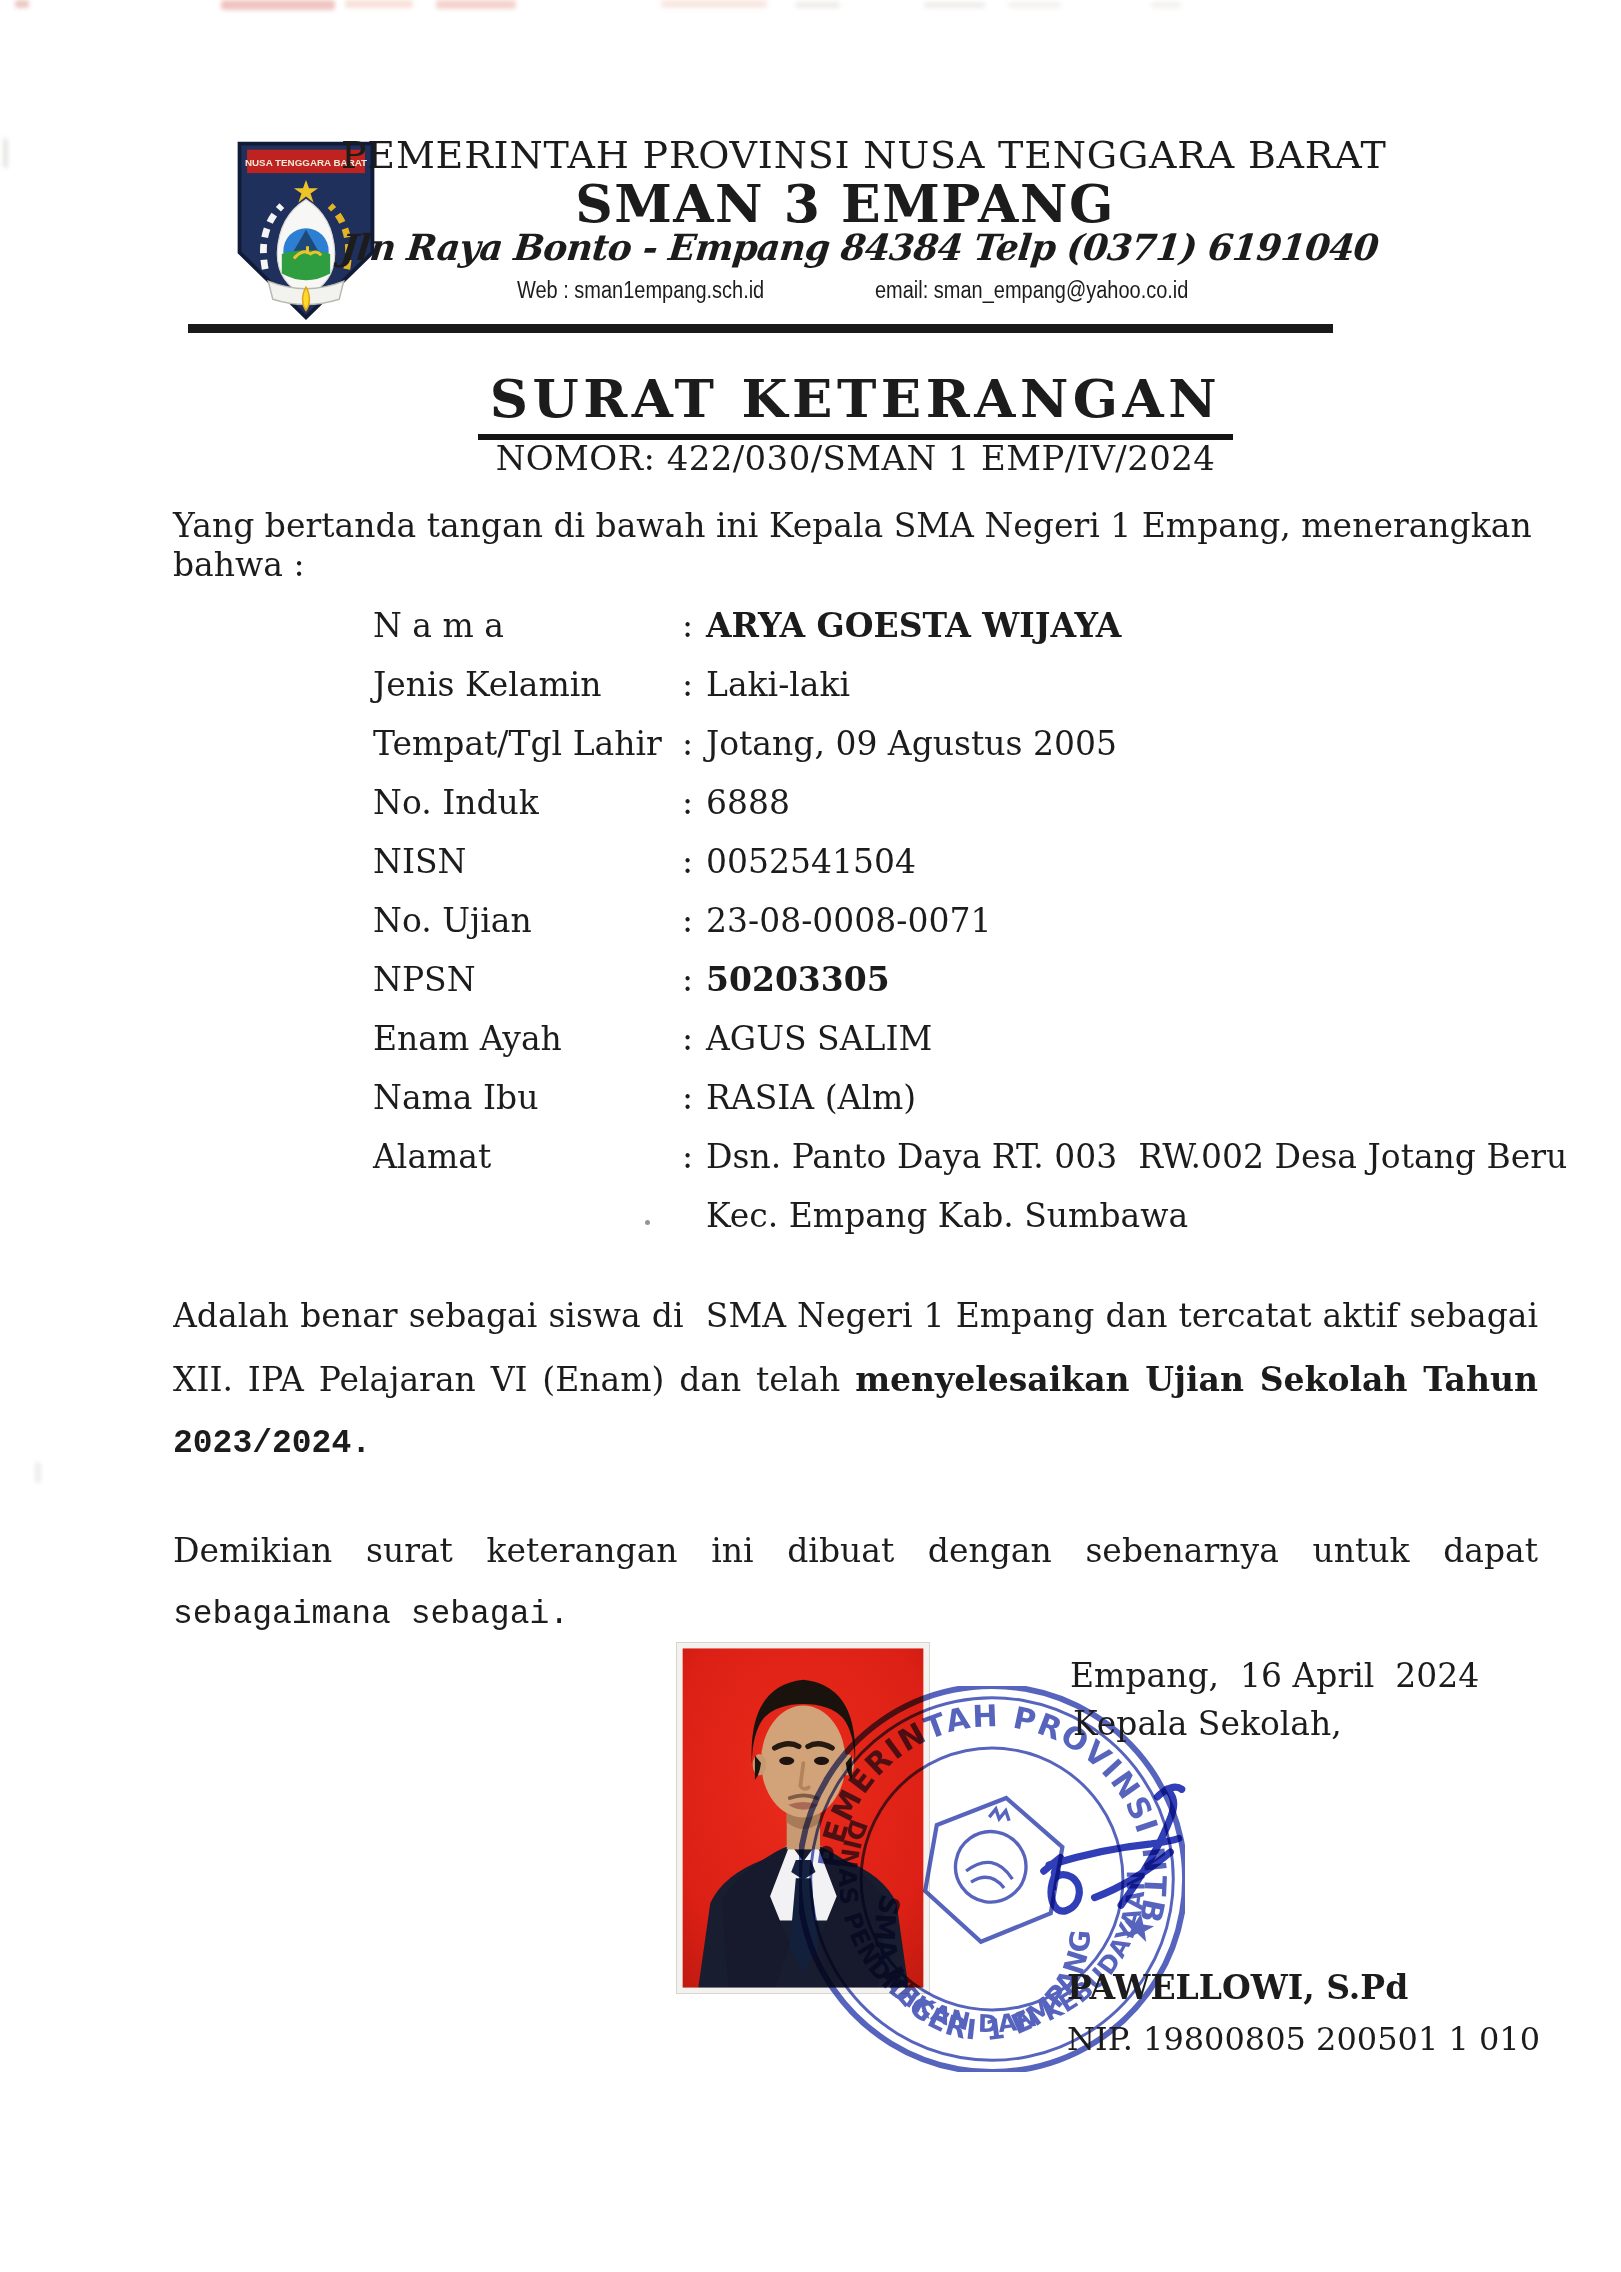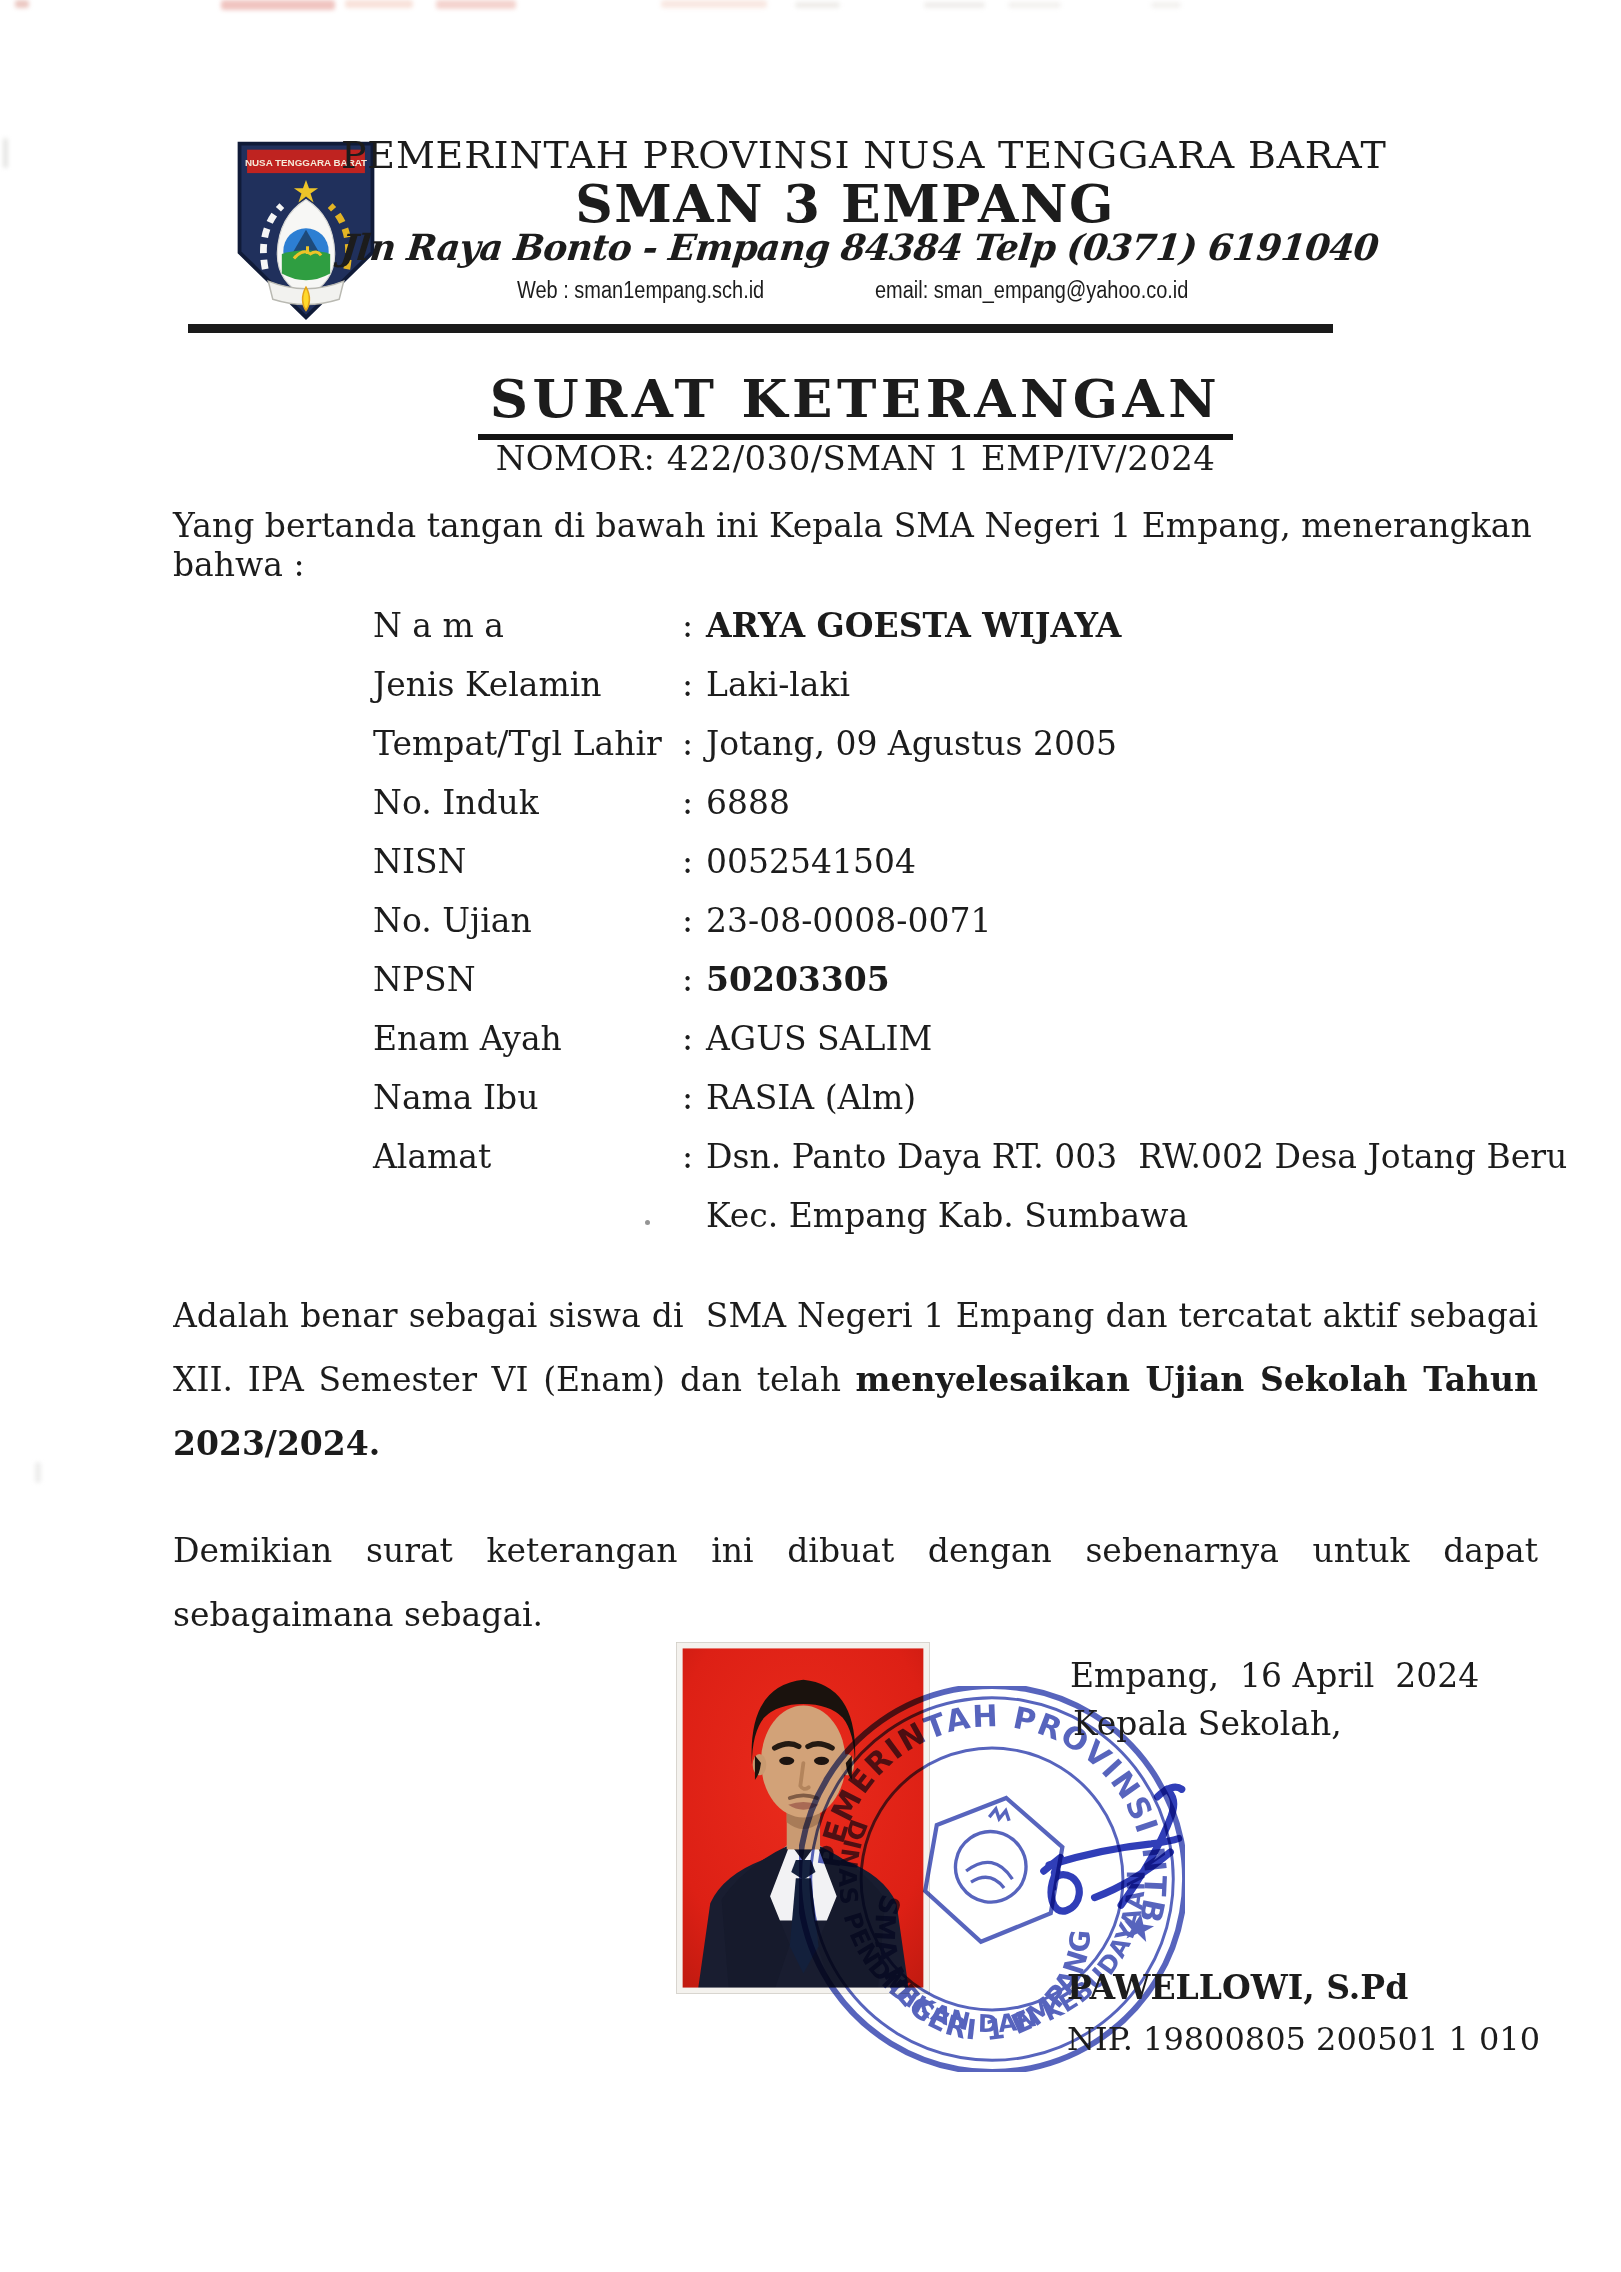--- a/index.html
+++ b/index.html
@@ -57,21 +57,21 @@
   .frow .val{white-space:pre;}
   .bold{font-weight:bold;}
   .addr2{margin-left:333px;height:59px;white-space:pre;}
 
   
   .para{position:absolute;left:173px;width:1365px;font-size:33px;}
   .p1{top:1284px;}
   .p2{top:1519px;}
   .jline{height:64px;overflow:hidden;text-align:justify;line-height:64px;white-space:pre-wrap;}
   .jline::after{content:"";display:inline-block;width:100%;}
-  .lline{height:64px;line-height:64px;white-space:pre-wrap;}
+  .lline{height:64px;line-height:64px;white-space:pre-wrap;font-family:Liberation Mono, monospace;}
 
   
   .place-date{position:absolute;left:1070px;top:1656px;font-size:33px;white-space:pre;}
   .position-title{position:absolute;left:1073px;top:1704px;font-size:33px;white-space:pre;}
   .signer-name{position:absolute;left:1067px;top:1968px;font-size:33px;font-weight:bold;white-space:pre;}
   .signer-nip{position:absolute;left:1067px;top:2020px;font-size:32px;white-space:pre;}
 
   .photo{position:absolute;left:676px;top:1642px;width:254px;height:352px;}
   .stamp{position:absolute;left:799px;top:1686px;width:386px;height:386px;
          mix-blend-mode:multiply;opacity:.92;}
@@ -181,21 +181,21 @@
     <div class="frow" data-name="field-row-alamat">
       <span class="lab" data-name="field-label">Alamat</span>
       <span class="col" data-name="field-colon">:</span>
       <span class="val" data-name="field-value">Dsn. Panto Daya RT. 003&nbsp; RW.002 Desa Jotang Beru</span>
     </div>
     <div class="addr2" data-name="field-value-alamat-line2">Kec. Empang Kab. Sumbawa</div>
   </div>
 
   <div class="para p1" data-name="body-paragraph-1">
     <div class="jline" data-name="paragraph-line">Adalah benar sebagai siswa di&nbsp; SMA Negeri 1 Empang dan tercatat aktif sebagai siswa di kelas</div>
-    <div class="jline" data-name="paragraph-line"><span data-name="paragraph-text">XII. IPA Semester VI (Enam) dan telah </span><span class="bold" data-name="paragraph-text-bold">menyelesaikan Ujian Sekolah Tahun Pelajaran</span></div>
+    <div class="jline" data-name="paragraph-line"><span data-name="paragraph-text">XII. IPA Pelajaran VI (Enam) dan telah </span><span class="bold" data-name="paragraph-text-bold">menyelesaikan Ujian Sekolah Tahun Pelajaran</span></div>
     <div class="lline bold" data-name="paragraph-line">2023/2024.</div>
   </div>
 
   <div class="para p2" data-name="body-paragraph-2">
     <div class="jline" data-name="paragraph-line">Demikian surat keterangan ini dibuat dengan sebenarnya untuk dapat dipergunakan</div>
     <div class="lline" data-name="paragraph-line">sebagaimana sebagai.</div>
   </div>
 
   <svg class="photo" viewBox="0 0 335 465" data-name="student-photo">
     <defs>

